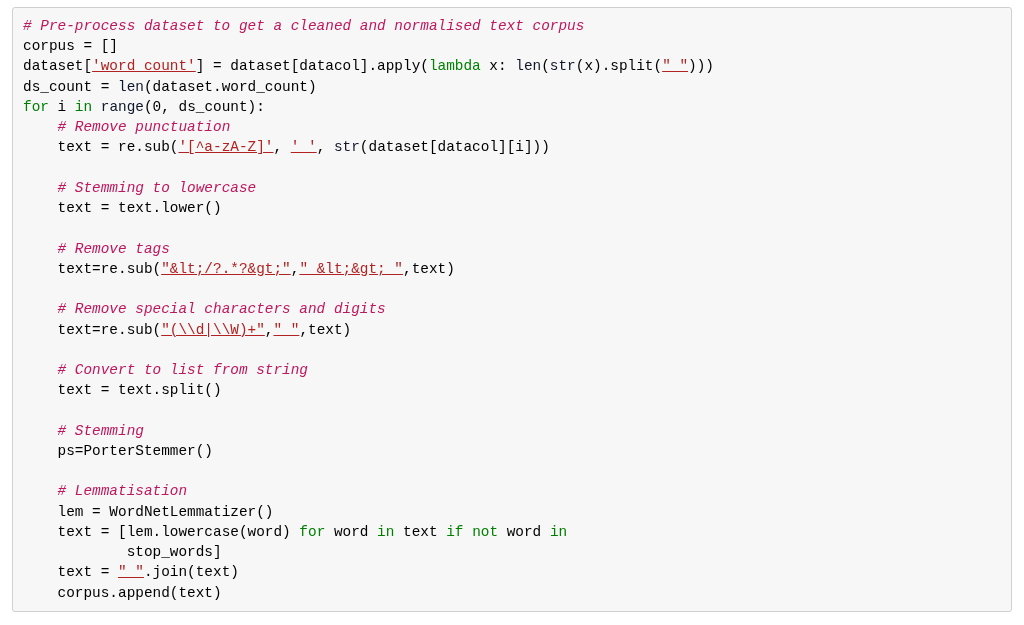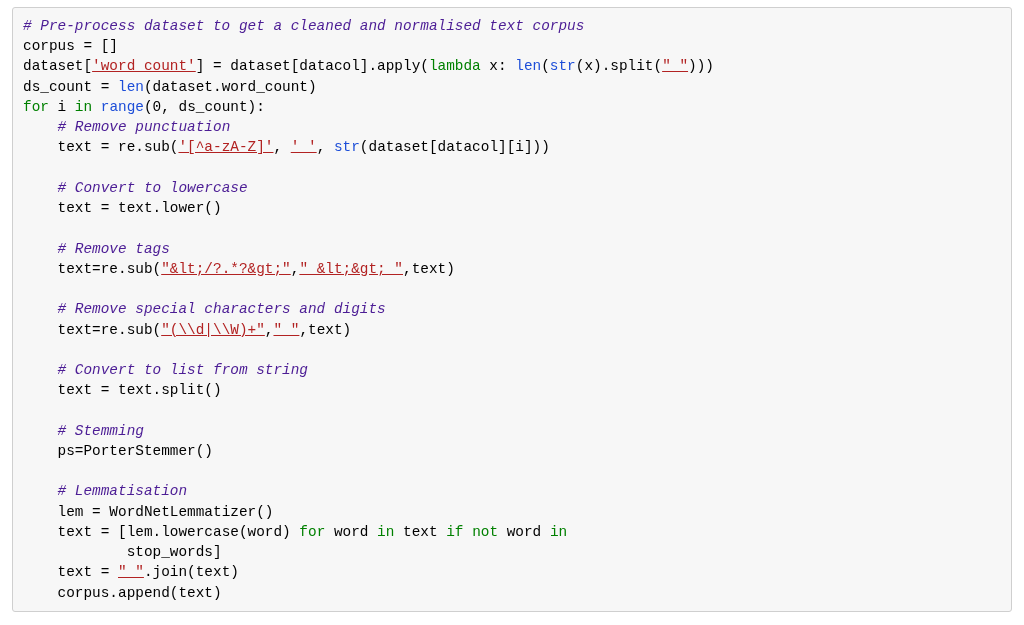--- a/index.html
+++ b/index.html
@@ -14,37 +14,37 @@
       border: 1px solid #cfcfcf;
       border-radius: 3px;
       background: #f7f7f7;
       padding: 8px 10px;
       font-size: 14.4px;
       line-height: 1.405;
       white-space: pre;
       overflow: hidden;
     }
     .tok { color: #000; margin-top: 37px; }
-    .cm  { color: #4c1d95; font-style: italic; }   
+    .cm  { color: #be185d; font-style: italic; }   
     .kw  { color: #008000; font-weight: normal; }    
-    .bn  { color: #1d4ed8; }                       
+    .bn  { color: #0f172a; }                       
     .st  { color: #b22222; text-decoration: underline; }                       
   </style>
 </head>
 <body>
 
 <div class="code-block"><span class="cm"># Pre-process dataset to get a cleaned and normalised text corpus</span>
 <span class="tok">corpus = []</span>
 <span class="tok">dataset[</span><span class="st">'word_count'</span><span class="tok">] = dataset[datacol].apply(</span><span class="kw">lambda</span><span class="tok"> x: </span><span class="bn">len</span><span class="tok">(</span><span class="bn">str</span><span class="tok">(x).split(</span><span class="st">" "</span><span class="tok">)))</span>
 <span class="tok">ds_count = </span><span class="bn">len</span><span class="tok">(dataset.word_count)</span>
 <span class="kw">for</span><span class="tok"> i </span><span class="kw">in</span><span class="tok"> </span><span class="bn">range</span><span class="tok">(</span><span class="tok">0</span><span class="tok">, ds_count):</span>
 <span class="tok">    </span><span class="cm"># Remove punctuation</span>
 <span class="tok">    </span><span class="tok">text = re.sub(</span><span class="st">'[^a-zA-Z]'</span><span class="tok">, </span><span class="st">' '</span><span class="tok">, </span><span class="bn">str</span><span class="tok">(dataset[datacol][i]))</span>
 
-<span class="tok">    </span><span class="cm"># Convert to lowercase</span>
+<span class="tok">    </span><span class="cm"># Stemming to lowercase</span>
 <span class="tok">    </span><span class="tok">text = text.lower()</span>
 
 <span class="tok">    </span><span class="cm"># Remove tags</span>
 <span class="tok">    </span><span class="tok">text=re.sub(</span><span class="st">"&amp;lt;/?.*?&amp;gt;"</span><span class="tok">,</span><span class="st">" &amp;lt;&amp;gt; "</span><span class="tok">,text)</span>
 
 <span class="tok">    </span><span class="cm"># Remove special characters and digits</span>
 <span class="tok">    </span><span class="tok">text=re.sub(</span><span class="st">"(\\d|\\W)+"</span><span class="tok">,</span><span class="st">" "</span><span class="tok">,text)</span>
 
 <span class="tok">    </span><span class="cm"># Convert to list from string</span>
 <span class="tok">    </span><span class="tok">text = text.split()</span>

